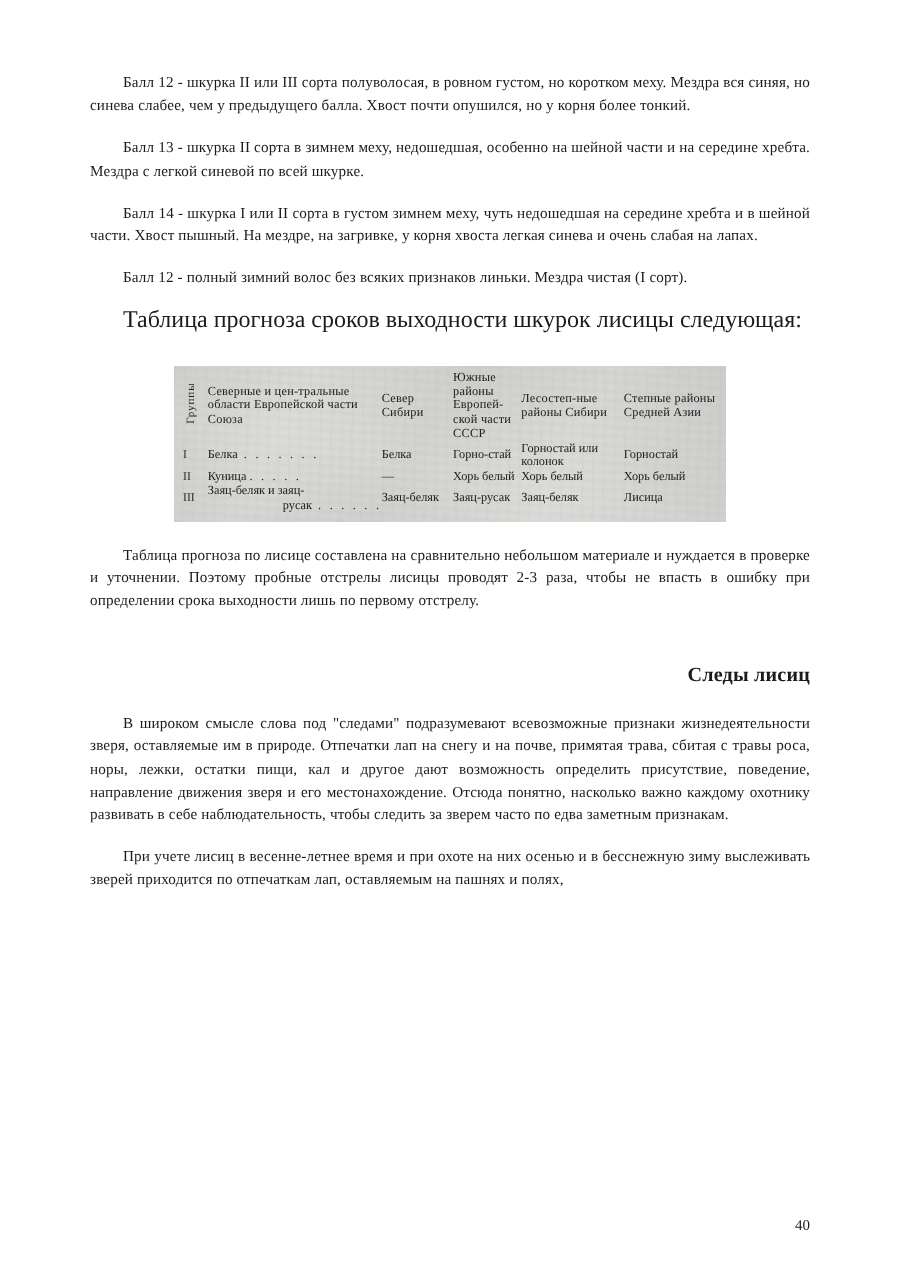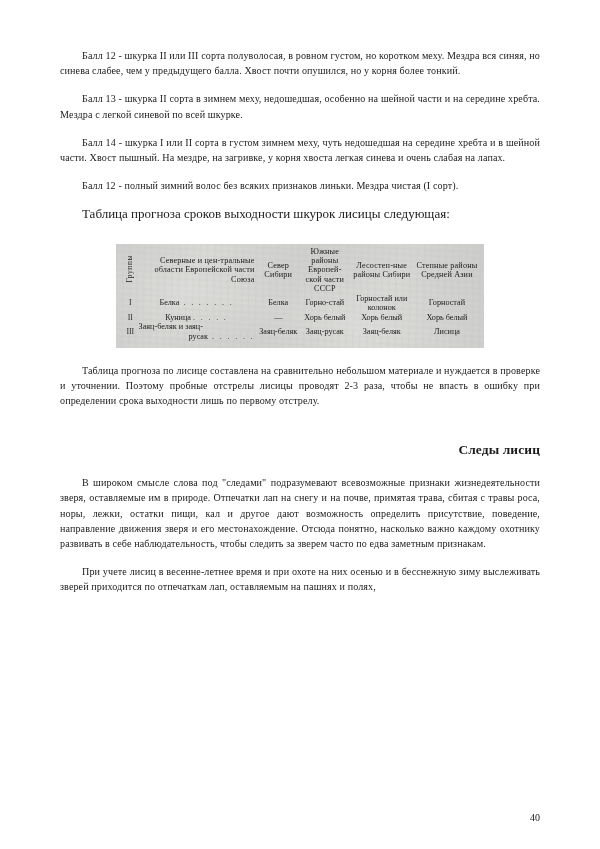--- a/index.html
+++ b/index.html
@@ -27,21 +27,21 @@
     font-size: 10.1px;
     line-height: 15.2px;
     text-align: justify;
     text-indent: 22px;
     margin: 0 0 13px 0;
     letter-spacing: 0.01em;
   }
   .lead-italic {
   }
   .intro-line {
-    font-size: 13px;
+    font-size: 16px;
     line-height: 15.2px;
     text-align: left;
     text-indent: 22px;
     margin: 0 0 0 0;
   }
 
   
   .scan-wrap {
     margin: 22px 0 0 0;
     display: flex;
@@ -76,21 +76,21 @@
     margin: 0 auto;
     font-family: "Liberation Serif", "DejaVu Serif", serif;
     font-size: 8.2px;
     line-height: 9.6px;
     color: #232323;
   }
   table.fur td, table.fur th {
     border: 0;
     padding: 0;
     vertical-align: middle;
-    text-align: center;
+    text-align: left;
   }
   .vline-l { border-left: 1px solid #4a4a4a; }
   .vline-r { border-right: 1px solid #4a4a4a; }
   .hline-t { border-top: 1.4px solid #3d3d3d; }
   .hline-b { border-bottom: 1.4px solid #3d3d3d; }
 
   .grp-cell {
     width: 16px;
     position: relative;
   }
@@ -164,21 +164,21 @@
   <p class="body"><span class="lead-italic">Балл 12</span><span> - полный зимний волос без всяких признаков линьки. Мездра чистая (I сорт).</span></p>
 
   <p class="intro-line">Таблица прогноза сроков выходности шкурок лисицы следующая:</p>
 
   <div class="scan-wrap">
     <div class="scan">
       <table class="fur">
         <tbody>
             <tr>
           <td class="grp-cell hline-t hline-b vline-l vline-r"><span class="grp-rot">Группы</span></td>
-          <td class="hdr-cell first-col hline-t hline-b vline-r" style="text-align:right;white-space:normal;">Северные и цен-тральные области Европейской части Союза</td>
+          <td class="hdr-cell first-col hline-t hline-b vline-r" style="text-align:left;white-space:normal;">Северные и цен-тральные области Европейской части Союза</td>
           <td class="hdr-cell c2 hline-t hline-b vline-r">Север Сибири</td>
           <td class="hdr-cell c3 hline-t hline-b vline-r">Южные районы Европей-ской части СССР</td>
           <td class="hdr-cell c4 hline-t hline-b vline-r">Лесостеп-ные районы Сибири</td>
           <td class="hdr-cell c5 hline-t hline-b vline-r">Степные районы Средней Азии</td>
         </tr>
 
         <tr>
           <td class="num-cell vline-l vline-r">I</td>
           <td class="row-cell first-col vline-r"><span>Белка</span>&nbsp;&nbsp;<span class="leader">. . . . . . .</span></td>
           <td class="row-cell c2 vline-r">Белка</td>

